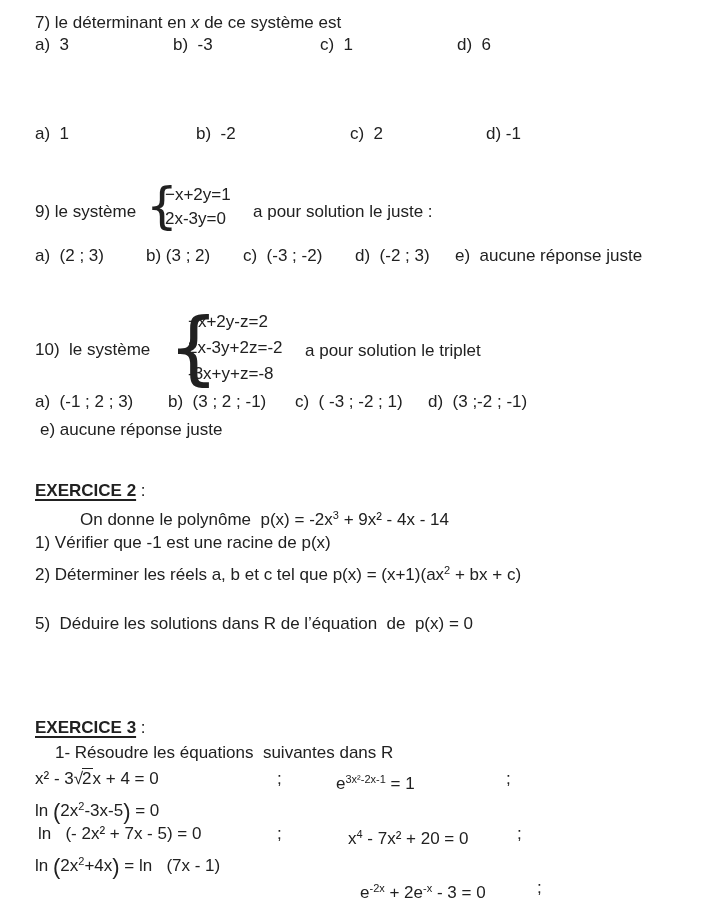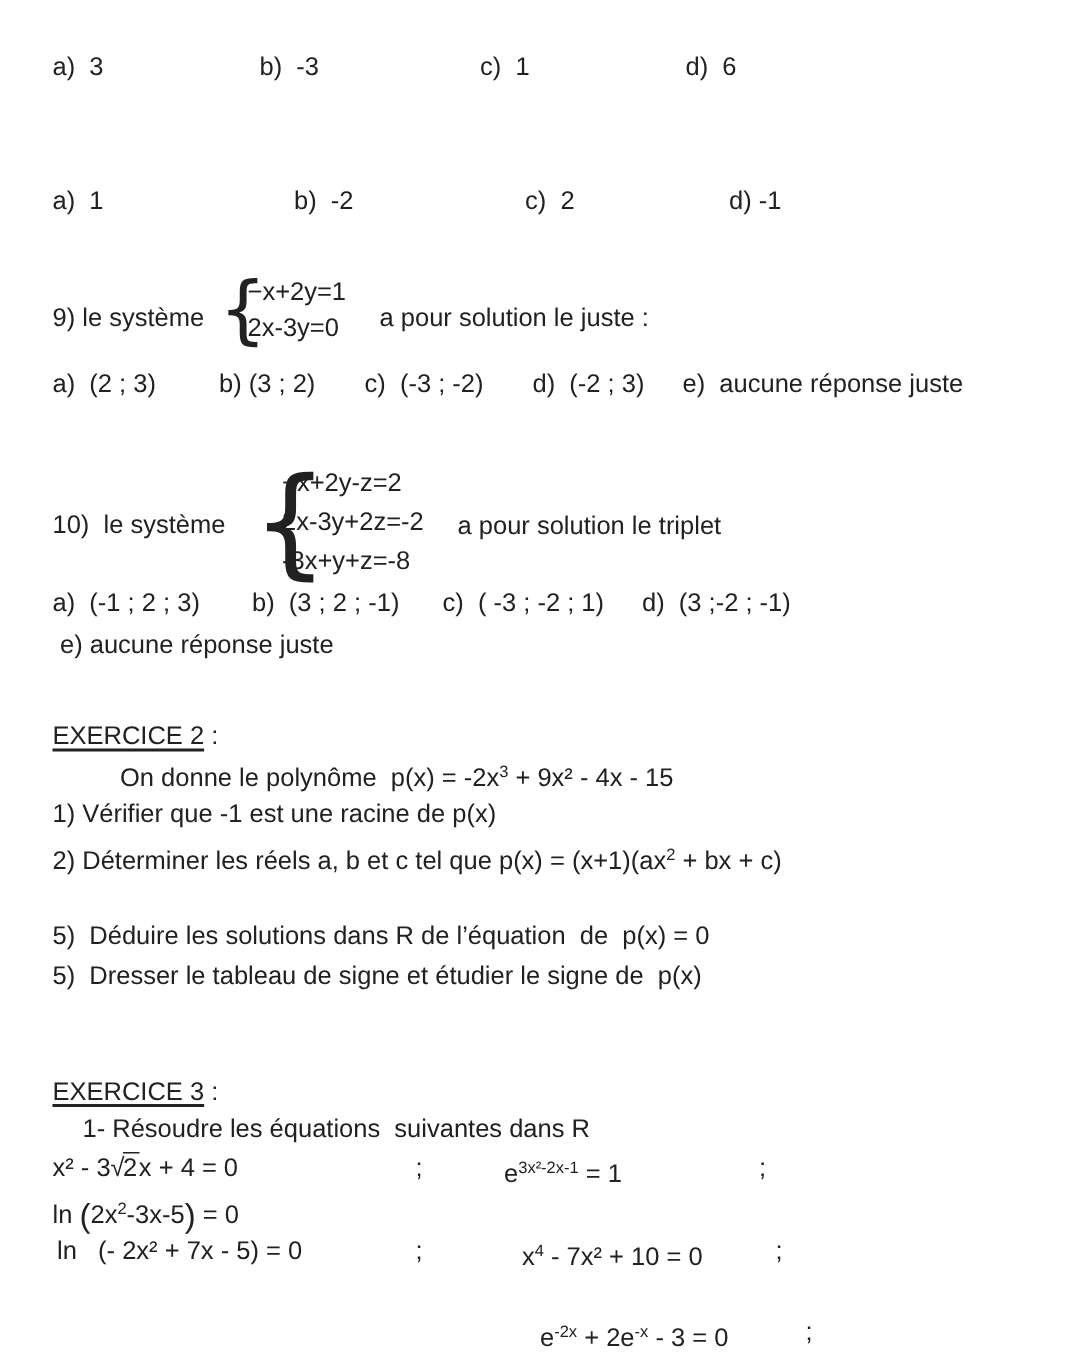--- a/index.html
+++ b/index.html
@@ -4,34 +4,35 @@
 <style>
   html,body{margin:0;padding:0;background:#ffffff;}
   .page{
     position:relative;width:714px;height:913px;background:#ffffff;overflow:hidden;
     font-family:"Liberation Sans","DejaVu Sans",sans-serif;
     font-size:17px;line-height:22px;color:#212121;
   }
   .ab{position:absolute;white-space:pre;}
   .it{font-style:italic;}
   .sup{font-size:11px;vertical-align:6px;}
-  .hd{font-weight:normal;text-decoration:underline;text-decoration-thickness:1.5px;text-underline-offset:3px;}
+  .hd{font-weight:bold;text-decoration:underline;text-decoration-thickness:1.5px;text-underline-offset:3px;}
   .brace{position:absolute;font-family:"DejaVu Sans",sans-serif;font-weight:normal;color:#212121;}
   .b2{font-size:50px;line-height:50px;}
   .b3{font-size:80px;line-height:78px;}
   .bp{font-size:22px;line-height:10px;vertical-align:-3px;}
   .sqr{margin-right:-1px;}
   .rad{border-top:1.6px solid #212121;padding-right:1px;}
   .sysline{position:absolute;white-space:pre;}
 </style>
 </head>
 <body>
 
 <div class="page">
 
+  <div class="ab" style="top:12px;left:35px"><span>7) le déterminant en </span><span class="it">x</span><span> de ce système est</span></div>
   <div>
     <span class="ab" style="top:34px;left:35px">a)  3</span>
     <span class="ab" style="top:34px;left:173px">b)  -3</span>
     <span class="ab" style="top:34px;left:320px">c)  1</span>
     <span class="ab" style="top:34px;left:457px">d)  6</span>
   </div>
 
   <div>
     <span class="ab" style="top:123px;left:35px">a)  1</span>
     <span class="ab" style="top:123px;left:196px">b)  -2</span>
@@ -64,45 +65,45 @@
   </div>
   <div>
     <span class="ab" style="top:391px;left:35px">a)  (-1 ; 2 ; 3)</span>
     <span class="ab" style="top:391px;left:168px">b)  (3 ; 2 ; -1)</span>
     <span class="ab" style="top:391px;left:295px">c)  ( -3 ; -2 ; 1)</span>
     <span class="ab" style="top:391px;left:428px">d)  (3 ;-2 ; -1)</span>
     <span class="ab" style="top:419px;left:40px">e) aucune réponse juste</span>
   </div>
 
   <div class="ab" style="top:480px;left:35px"><span class="hd">EXERCICE 2</span><span> :</span></div>
-  <div class="ab" style="top:504px;left:80px"><span>On donne le polynôme  p(x) = -2x</span><span class="sup">3</span><span> + 9x² - 4x - 15</span></div>
+  <div class="ab" style="top:504px;left:80px"><span>On donne le polynôme  p(x) = -2x</span><span class="sup">3</span><span> + 9x² - 4x - 14</span></div>
   <div class="ab" style="top:532px;left:35px">1) Vérifier que -1 est une racine de p(x)</div>
   <div class="ab" style="top:559px;left:35px"><span>2) Déterminer les réels a, b et c tel que p(x) = (x+1)(ax</span><span class="sup">2</span><span> + bx + c)</span></div>
   <div class="ab" style="top:613px;left:35px">5)  Déduire les solutions dans R de l’équation  de  p(x) = 0</div>
-  <div class="ab" style="top:640px;left:35px">5)  Dresser le tableau de signe et étudier le signe de  p(x)</div>
 
   <div class="ab" style="top:717px;left:35px"><span class="hd">EXERCICE 3</span><span> :</span></div>
   <div class="ab" style="top:742px;left:55px">1- Résoudre les équations  suivantes dans R</div>
 
   <div>
     <span class="ab" style="top:768px;left:35px"><span>x² - 3</span><span class="sqr">√</span><span class="rad">2</span><span>x + 4 = 0</span></span>
     <span class="ab" style="top:768px;left:277px">;</span>
     <span class="ab" style="top:768px;left:336px"><span>e</span><span class="sup">3x²-2x-1</span><span> = 1</span></span>
     <span class="ab" style="top:768px;left:506px">;</span>
   </div>
 
   <div class="ab" style="top:795px;left:35px"><span>ln </span><span class="bp">(</span><span>2x</span><span class="sup">2</span><span>-3x-5</span><span class="bp">)</span><span> = 0</span></div>
 
   <div>
     <span class="ab" style="top:823px;left:38px">ln   (- 2x² + 7x - 5) = 0</span>
     <span class="ab" style="top:823px;left:277px">;</span>
-    <span class="ab" style="top:823px;left:348px"><span>x</span><span class="sup">4</span><span> - 7x² + 10 = 0</span></span>
+    <span class="ab" style="top:823px;left:348px"><span>x</span><span class="sup">4</span><span> - 7x² + 20 = 0</span></span>
     <span class="ab" style="top:823px;left:517px">;</span>
   </div>
 
+  <div class="ab" style="top:850px;left:35px"><span>ln </span><span class="bp">(</span><span>2x</span><span class="sup">2</span><span>+4x</span><span class="bp">)</span><span> = ln   (7x - 1)</span></div>
 
   <div>
     <span class="ab" style="top:916px;left:35px"><span>2e</span><span class="sup">2x</span><span> - 7e</span><span class="sup">x</span><span> + 6 = 0</span></span>
     <span class="ab" style="top:877px;left:360px"><span>e</span><span class="sup">-2x</span><span> + 2e</span><span class="sup">-x</span><span> - 3 = 0</span></span>
     <span class="ab" style="top:877px;left:537px">;</span>
   </div>
 
 </div>
 
 </body></html>

